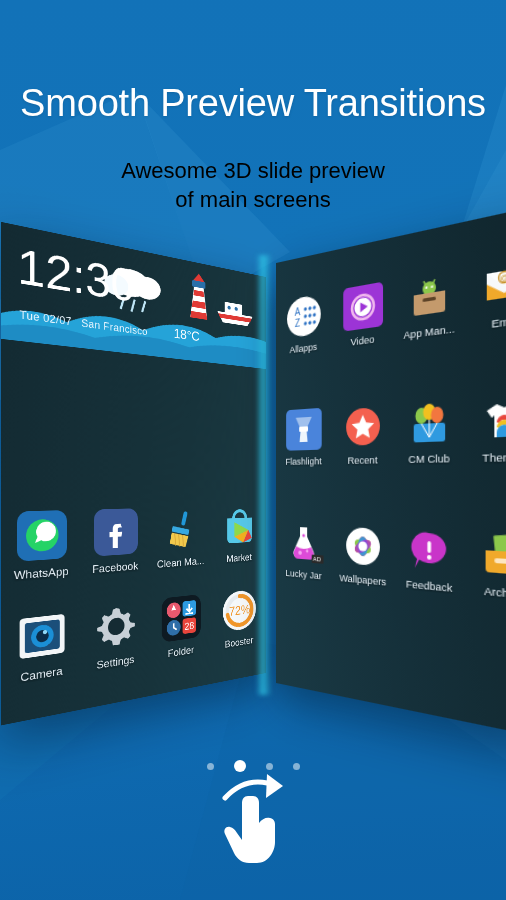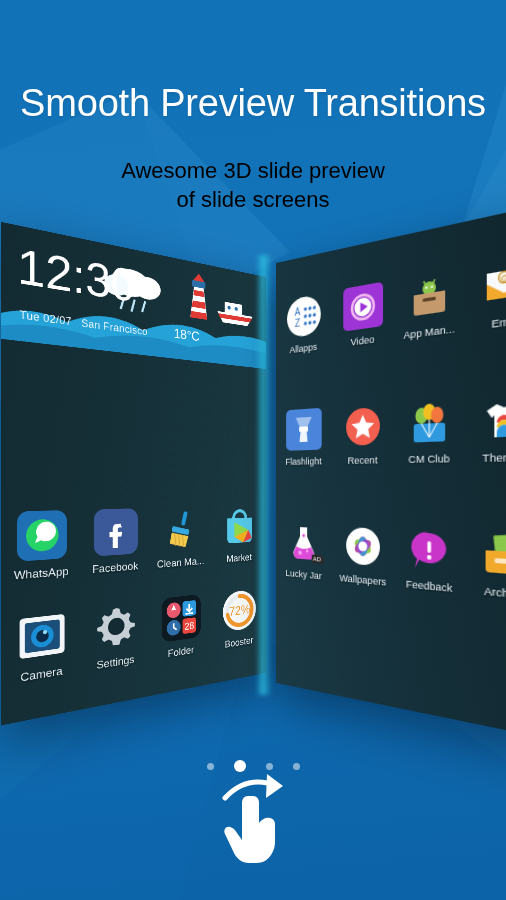--- a/index.html
+++ b/index.html
@@ -84,21 +84,21 @@
     <polygon points="60,250 250,330 0,400 0,300" fill="#3fa3db" opacity="0.20"></polygon>
     <polygon points="506,440 420,700 506,760" fill="#1f7ec0" opacity="0.28"></polygon>
     <polygon points="0,640 120,700 0,800" fill="#1579bb" opacity="0.22"></polygon>
     <polygon points="250,640 506,690 506,900 180,900" fill="#0c62a6" opacity="0.30"></polygon>
   </svg>
 </div>
 
 <div class="headline">Smooth Preview Transitions</div>
 <div class="subhead">
   <div>Awesome 3D slide preview</div>
-  <div>of slide screens</div>
+  <div>of main screens</div>
 </div>
 
 <div class="stage">
 
   <div class="panel panel-left">
 
     <div class="widget">
       <svg class="sea" viewBox="0 0 280 52" preserveAspectRatio="none">
         <path d="M0,30 Q30,14 62,26 Q96,8 130,24 Q168,6 204,22 Q240,10 280,24 L280,52 L0,52 Z" fill="#25a3d8"></path>
         <path d="M0,38 Q40,26 86,36 Q130,24 176,34 Q222,22 280,34 L280,52 L0,52 Z" fill="#1e8cc4"></path>

